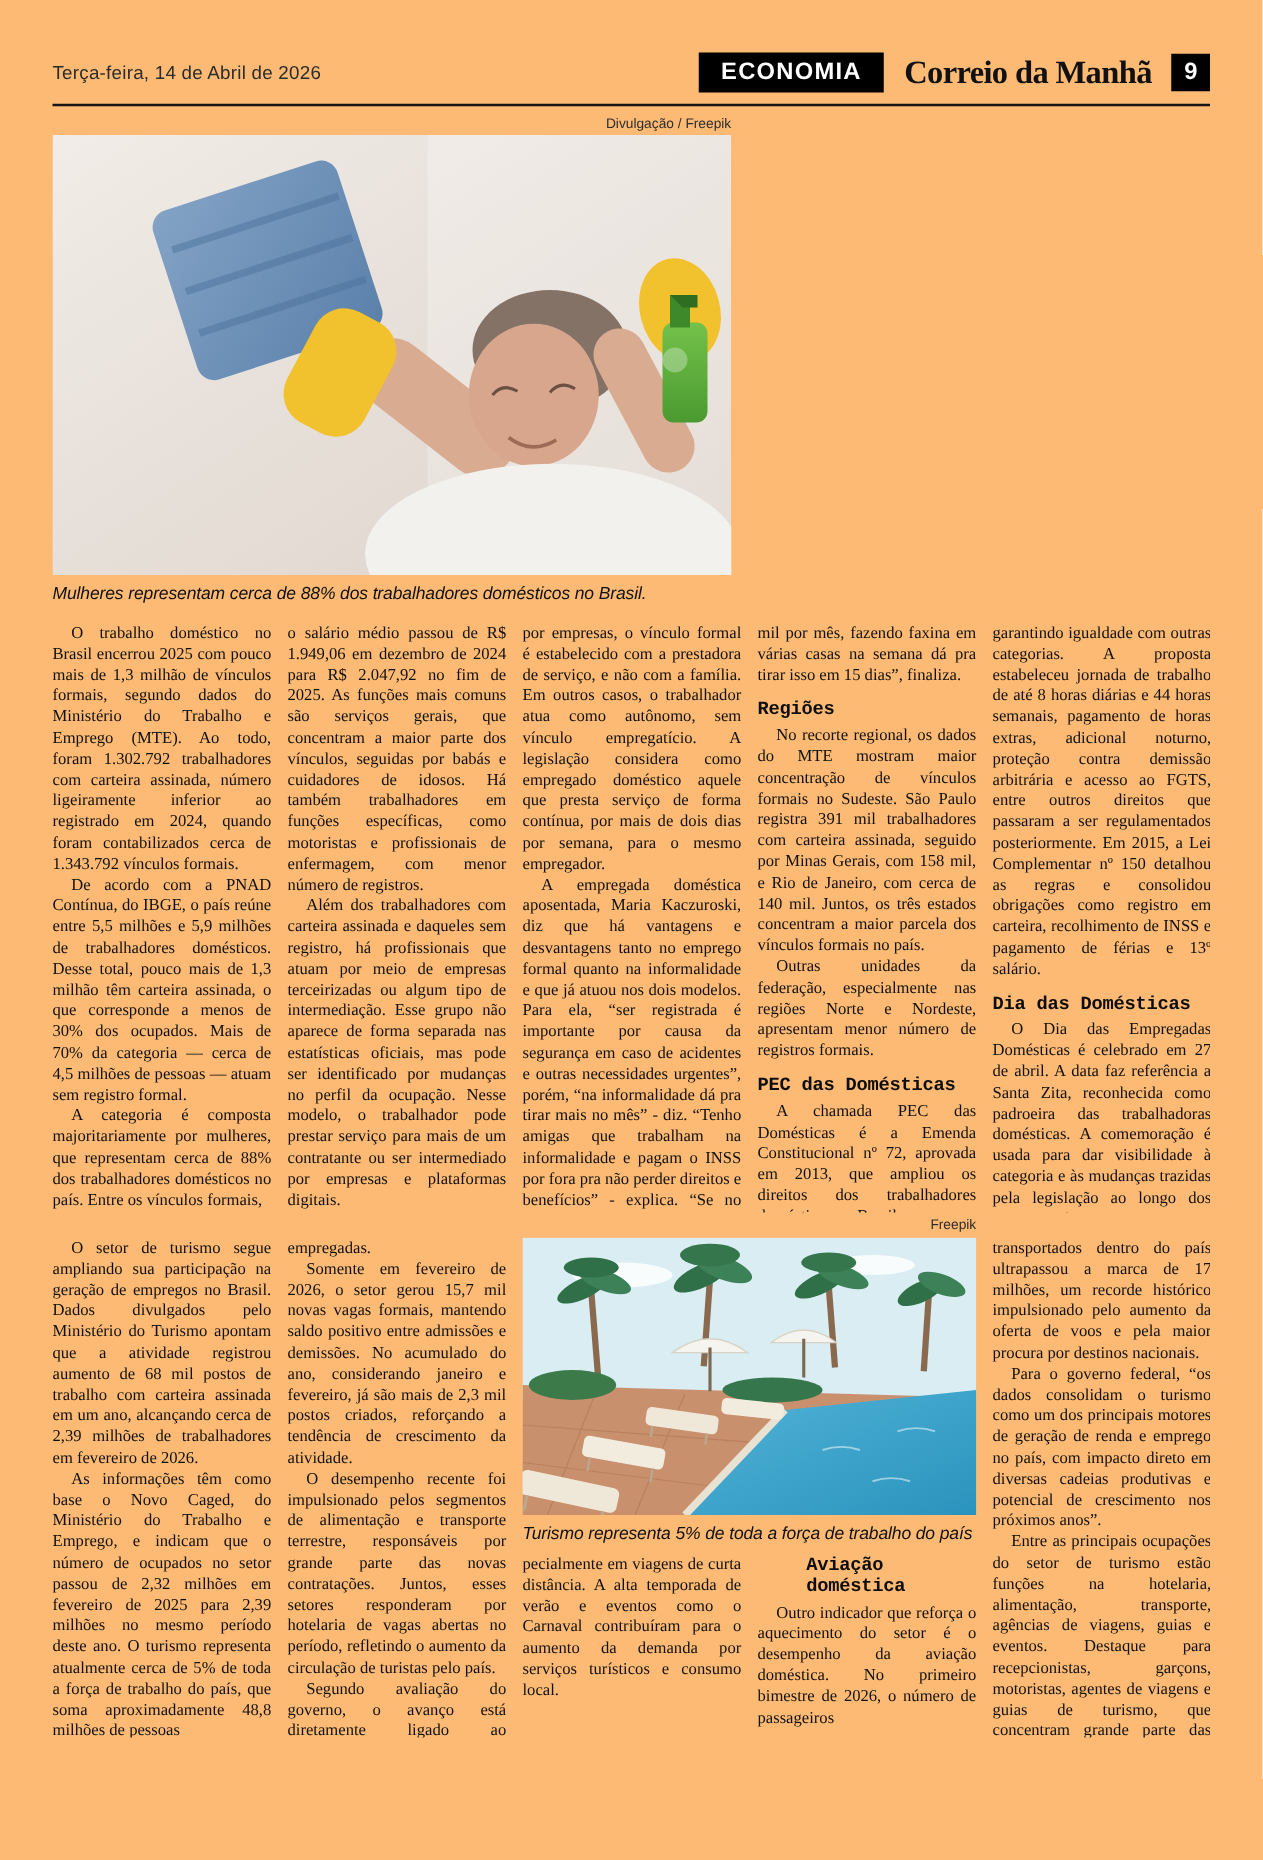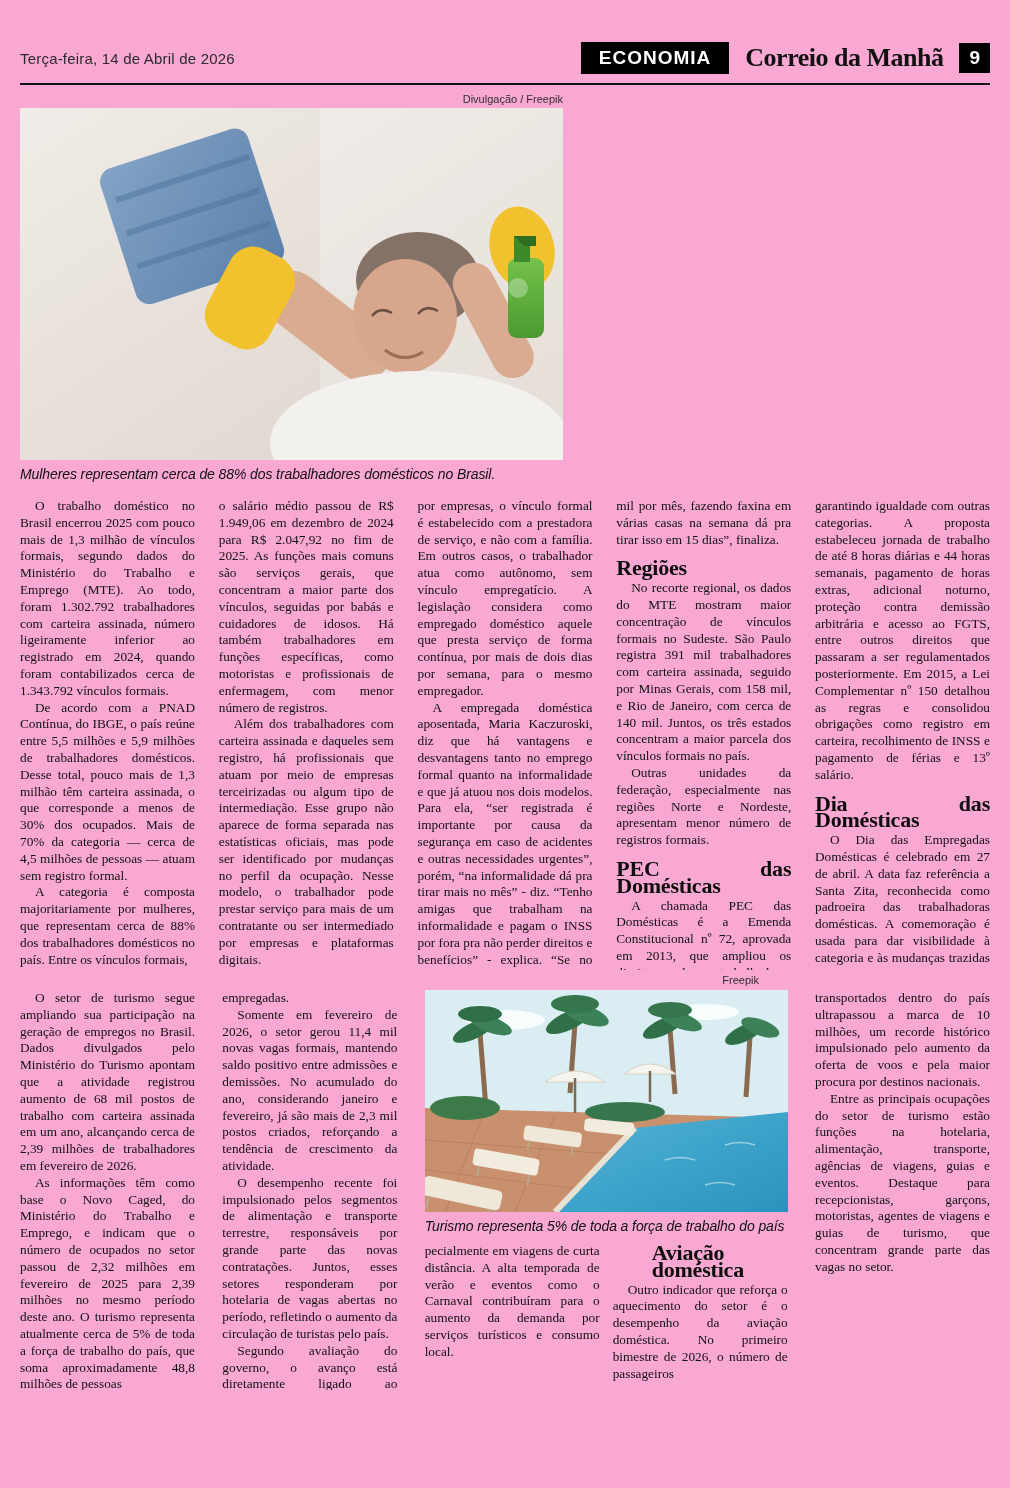--- a/index.html
+++ b/index.html
@@ -1,18 +1,18 @@
 <!DOCTYPE html>
 <html lang="pt"><head>
 <meta charset="utf-8">
 <style>
   html,body{margin:0;padding:0;background:#ffffff;}
   .page{
-    position:relative;width:1010px;height:1488px;margin:0 auto;background:#f9a8d4;
-    box-sizing:border-box;padding:0 20px;overflow:hidden;
+    position:relative;width:1010px;height:1488px;margin:0 auto;background:#fdba74;
+    box-sizing:border-box;padding:0 42px;overflow:hidden;
     font-family:"Liberation Serif", serif;color:#111;
   }
   
   .topbar{display:flex;justify-content:space-between;align-items:center;
     padding-top:42px;padding-bottom:9px;border-bottom:2px solid #161616;}
   .date{font-family:"Liberation Sans", sans-serif;font-size:15px;color:#2b2b2b;letter-spacing:.2px;}
   .topright{display:flex;align-items:center;gap:16px;text-align:center;}
   .badge{background:#000;color:#fff;font-family:"Liberation Sans", sans-serif;
     font-weight:bold;font-size:19px;letter-spacing:1px;padding:5px 18px;}
   .masthead{font-family:"Liberation Serif", serif;font-weight:bold;font-size:26px;letter-spacing:-.5px;}
@@ -32,21 +32,21 @@
   .caption{font-family:"Liberation Sans", sans-serif;font-style:italic;font-size:14px;
     color:#101010;margin-top:6px;letter-spacing:-.1px;}
   
   .cols{display:flex;gap:13px;margin-top:16px;justify-content:space-between;}
   .cols.a1{height:472px;overflow:hidden;}
   .cols.a2{margin-top:4px;height:400px;overflow:hidden;}
   .col{flex:0 0 175px;width:175px;font-size:13.3px;line-height:16.8px;
     text-align:justify;color:#101010;}
   .col p{margin:0;}
   p.ind{text-indent:15px;}
-  .subhd{font-family:Liberation Serif, serif;font-weight:bold;font-size:22px;
+  .subhd{font-family:Liberation Mono, monospace;font-weight:bold;font-size:15px;
     letter-spacing:-.2px;margin:12px 0 3px;color:#0d0d0d;}
   
   .a2head{font-family:"Liberation Sans", sans-serif;font-weight:bold;font-size:44px;
     line-height:1.1;letter-spacing:-1.2px;margin:20px 0 0;color:#0d0d0d;}
   .a2credit{width:739px;margin-top:4px;margin-bottom:1px;}
   .mid{flex:0 0 363px;width:363px;}
   .subrow{display:flex;gap:13px;margin-top:9px;}
   .subcol{flex:0 0 175px;width:175px;font-size:13.3px;line-height:16.8px;
     text-align:justify;color:#101010;}
   .subcol p{margin:0;}
@@ -151,21 +151,21 @@
 
   <div class="credit a2credit">Freepik</div>
 
   <div class="cols a2">
     <div class="col">
       <p class="ind">O setor de turismo segue ampliando sua participação na geração de empregos no Brasil. Dados divulgados pelo Ministério do Turismo apontam que a atividade registrou aumento de 68 mil postos de trabalho com carteira assinada em um ano, alcançando cerca de 2,39 milhões de trabalhadores em fevereiro de 2026.</p>
       <p class="ind">As informações têm como base o Novo Caged, do Ministério do Trabalho e Emprego, e indicam que o número de ocupados no setor passou de 2,32 milhões em fevereiro de 2025 para 2,39 milhões no mesmo período deste ano. O turismo representa atualmente cerca de 5% de toda a força de trabalho do país, que soma aproximadamente 48,8 milhões de pessoas</p>
     </div>
     <div class="col">
       <p>empregadas.</p>
-      <p class="ind">Somente em fevereiro de 2026, o setor gerou 11,4 mil novas vagas formais, mantendo saldo positivo entre admissões e demissões. No acumulado do ano, considerando janeiro e fevereiro, já são mais de 2,3 mil postos criados, reforçando a tendência de crescimento da atividade.</p>
+      <p class="ind">Somente em fevereiro de 2026, o setor gerou 15,7 mil novas vagas formais, mantendo saldo positivo entre admissões e demissões. No acumulado do ano, considerando janeiro e fevereiro, já são mais de 2,3 mil postos criados, reforçando a tendência de crescimento da atividade.</p>
       <p class="ind">O desempenho recente foi impulsionado pelos segmentos de alimentação e transporte terrestre, responsáveis por grande parte das novas contratações. Juntos, esses setores responderam por hotelaria de vagas abertas no período, refletindo o aumento da circulação de turistas pelo país.</p>
       <p class="ind">Segundo avaliação do governo, o avanço está diretamente ligado ao fortalecimento do turismo doméstico e regional, es-</p>
     </div>
 
     <div class="mid">
       <svg class="photo" width="363" height="222" viewBox="0 0 363 222" role="img" aria-label="Piscina de resort com espreguiçadeiras, guarda-sóis brancos e coqueiros">
         <defs>
           <linearGradient id="pool" x1="0" y1="0" x2="1" y2="1">
             <stop offset="0" stop-color="#53b4d8"></stop>
               <stop offset="1" stop-color="#2a93bd"></stop>
@@ -252,18 +252,19 @@
           <p>pecialmente em viagens de curta distância. A alta temporada de verão e eventos como o Carnaval contribuíram para o aumento da demanda por serviços turísticos e consumo local.</p>
         </div>
         <div class="subcol">
           <div class="subhd">Aviação doméstica</div>
           <p class="ind">Outro indicador que reforça o aquecimento do setor é o desempenho da aviação doméstica. No primeiro bimestre de 2026, o número de passageiros</p>
         </div>
       </div>
     </div>
 
     <div class="col">
-      <p>transportados dentro do país ultrapassou a marca de 10 milhões, um recorde histórico impulsionado pelo aumento da oferta de voos e pela maior procura por destinos nacionais.</p>
+      <p>transportados dentro do país ultrapassou a marca de 17 milhões, um recorde histórico impulsionado pelo aumento da oferta de voos e pela maior procura por destinos nacionais.</p>
+      <p class="ind">Para o governo federal, “os dados consolidam o turismo como um dos principais motores de geração de renda e emprego no país, com impacto direto em diversas cadeias produtivas e potencial de crescimento nos próximos anos”.</p>
       <p class="ind">Entre as principais ocupações do setor de turismo estão funções na hotelaria, alimentação, transporte, agências de viagens, guias e eventos. Destaque para recepcionistas, garçons, motoristas, agentes de viagens e guias de turismo, que concentram grande parte das vagas no setor.</p>
     </div>
   </div>
 
 </div>
 
 </body></html>

